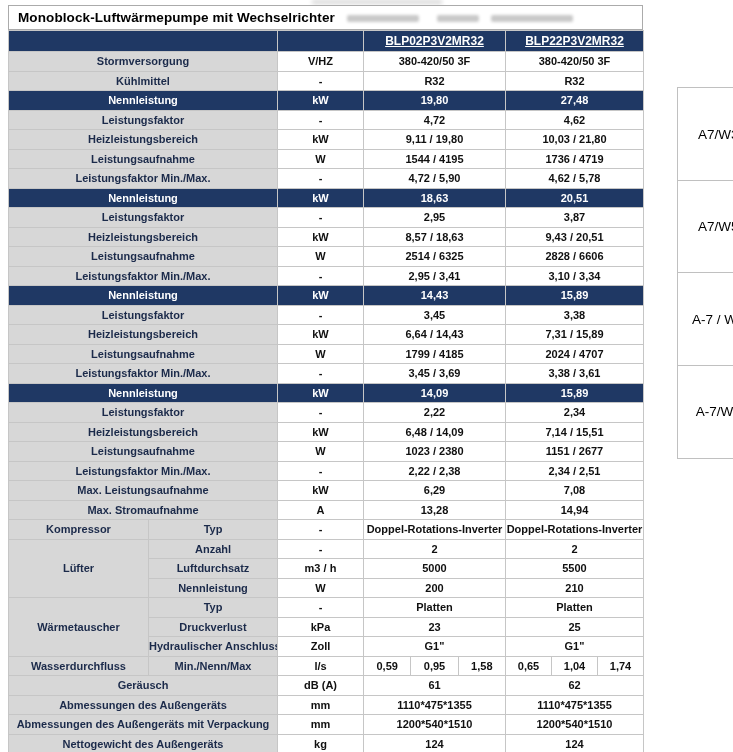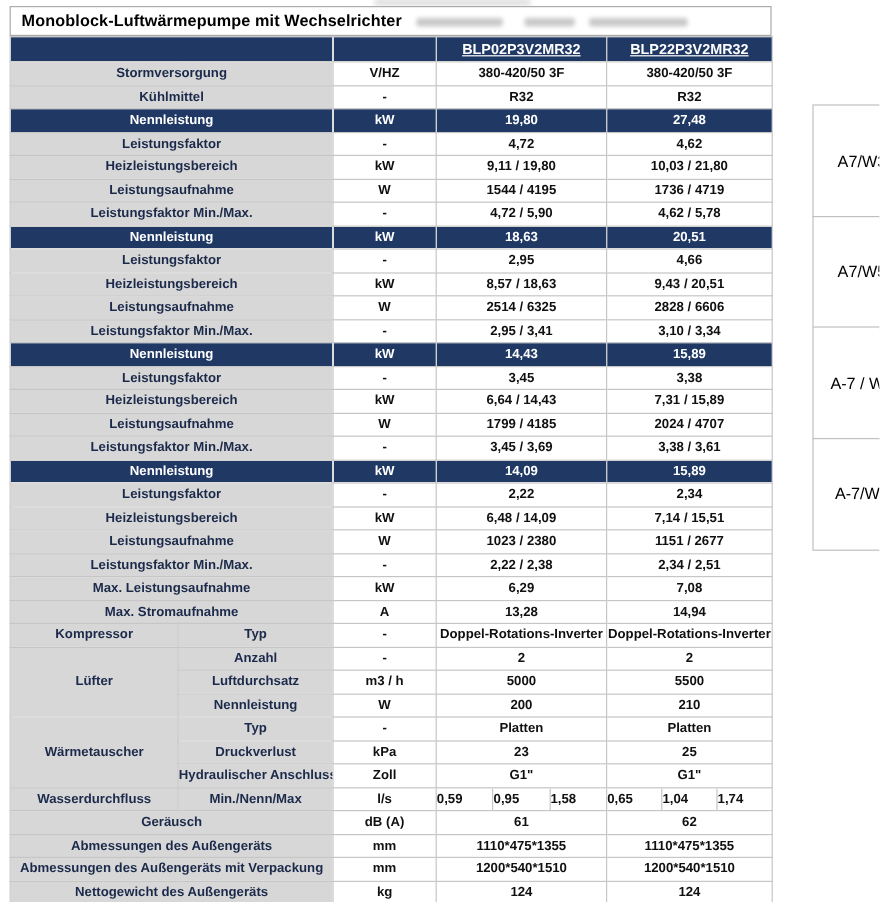--- a/index.html
+++ b/index.html
@@ -40,21 +40,21 @@
     padding:0;overflow:hidden;white-space:nowrap;
     height:18.5px;line-height:12px;vertical-align:middle;
   }
   tr.hdr th{background:#1F3864;color:#ffffff;height:20px;font-size:12px;text-align:center;text-decoration:underline;}
   td.label{background:#d7d7d7;color:#1b2a4a;text-align:center;padding-left:6px;}
   td.unit{text-align:center;background:#ffffff;color:#101010;}
   td.val{text-align:center;background:#ffffff;color:#101010;}
   tr.dark td{background:#1F3864 !important;color:#ffffff !important;}
   td.triple{padding:0;}
   .tri{display:flex;width:100%;height:100%;align-items:center;}
-  .tri span{flex:1;text-align:left;border-left:1px solid #c6c6c6;line-height:18px;}
+  .tri span{flex:1;text-align:center;border-left:1px solid #c6c6c6;line-height:18px;}
   .tri span:first-child{border-left:none;}
   
   .cond-box{
     position:absolute;left:677px;width:88px;height:92.5px;
     border:1px solid #c0c0c0;background:#ffffff;
     display:flex;align-items:center;justify-content:center;
     font-size:13.5px;color:#000000;font-weight:normal;
   }
 </style>
 </head>
@@ -133,21 +133,21 @@
         <tr class="dark">
           <td class="label" colspan="2">Nennleistung</td>
           <td class="unit">kW</td>
           <td class="val">18,63</td>
           <td class="val">20,51</td>
         </tr>
         <tr>
           <td class="label" colspan="2">Leistungsfaktor</td>
           <td class="unit">-</td>
           <td class="val">2,95</td>
-          <td class="val">4,66</td>
+          <td class="val">3,87</td>
         </tr>
         <tr>
           <td class="label" colspan="2">Heizleistungsbereich</td>
           <td class="unit">kW</td>
           <td class="val">8,57 / 18,63</td>
           <td class="val">9,43 / 20,51</td>
         </tr>
         <tr>
           <td class="label" colspan="2">Leistungsaufnahme</td>
           <td class="unit">W</td>

